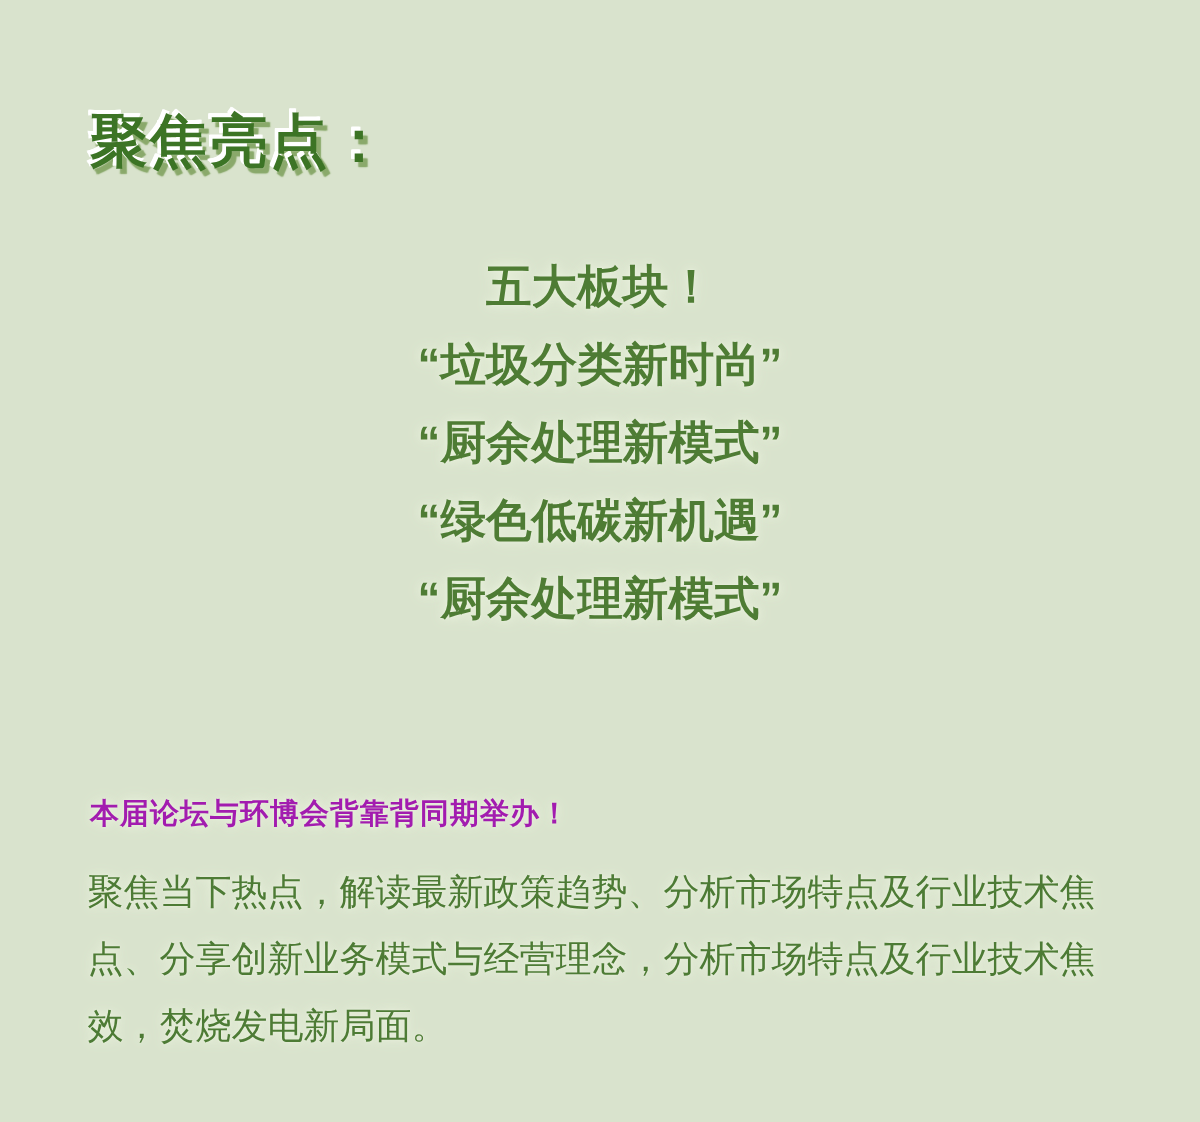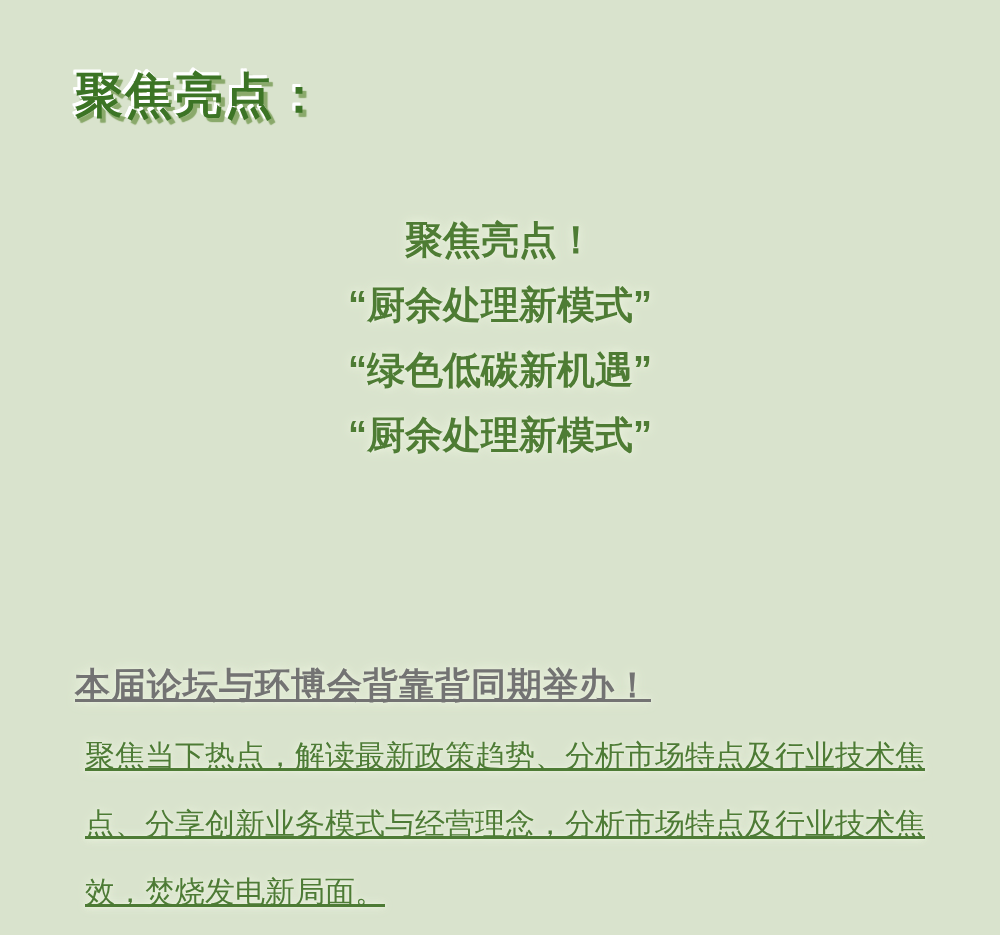--- a/index.html
+++ b/index.html
@@ -14,21 +14,21 @@
   }
   .poster {
     position: relative;
     width: 1000px;
     height: 935px;
   }
   
   .page-title {
     position: absolute;
     left: 75px;
-    top: 64px;
+    top: 86px;
     margin: 0;
     font-size: 48px;
     font-weight: bold;
     letter-spacing: 2px;
     color: #3c7425;
     text-shadow:
       -3px -3px 0 #ffffff,
       -2px -3px 0 #ffffff,
       -3px -2px 0 #ffffff,
        4px  4px 1px #8aa96b,
@@ -50,55 +50,55 @@
       0 0 8px #eaf1de,
       0 0 14px #e4eed6;
   }
   .hl-line { margin: 0; }
   
   .forum-headline {
     position: absolute;
     left: 75px;
     top: 662px;
     margin: 0;
-    font-size: 35px;
+    font-size: 24px;
     font-weight: bold;
     letter-spacing: 1px;
-    color: #737373;
+    color: #a21caf;
     text-shadow:
       0 0 2px #eaf1de,
       0 0 8px #eaf1de,
       0 0 14px #e4eed6;
-    text-decoration: underline;
   }
   .forum-para {
     position: absolute;
     left: 73px;
     top: 716px;
     width: 880px;
     font-size: 30px;
     font-weight: 500;
     line-height: 56px;
     color: #4d7b35;
     text-shadow:
       0 0 2px #eaf1de,
       0 0 7px #eaf1de,
       0 0 12px #e4eed6;
   }
-  .para-line { margin: 12px; text-decoration: underline; }
+  .para-line { margin: 0; }
 </style>
 </head>
 <body>
 
 <main class="poster">
 
   <h1 class="page-title">聚焦亮点：</h1>
 
   <section class="highlights">
-    <div class="hl-line">聚焦亮点！</div>
+    <div class="hl-line">五大板块！</div>
+    <div class="hl-line">“垃圾分类新时尚”</div>
     <div class="hl-line">“厨余处理新模式”</div>
     <div class="hl-line">“绿色低碳新机遇”</div>
     <div class="hl-line">“厨余处理新模式”</div>
   </section>
 
   <section>
     <h2 class="forum-headline">本届论坛与环博会背靠背同期举办！</h2>
     <div class="forum-para">
       <p class="para-line">聚焦当下热点，解读最新政策趋势、分析市场特点及行业技术焦</p>
       <p class="para-line">点、分享创新业务模式与经营理念，分析市场特点及行业技术焦</p>

